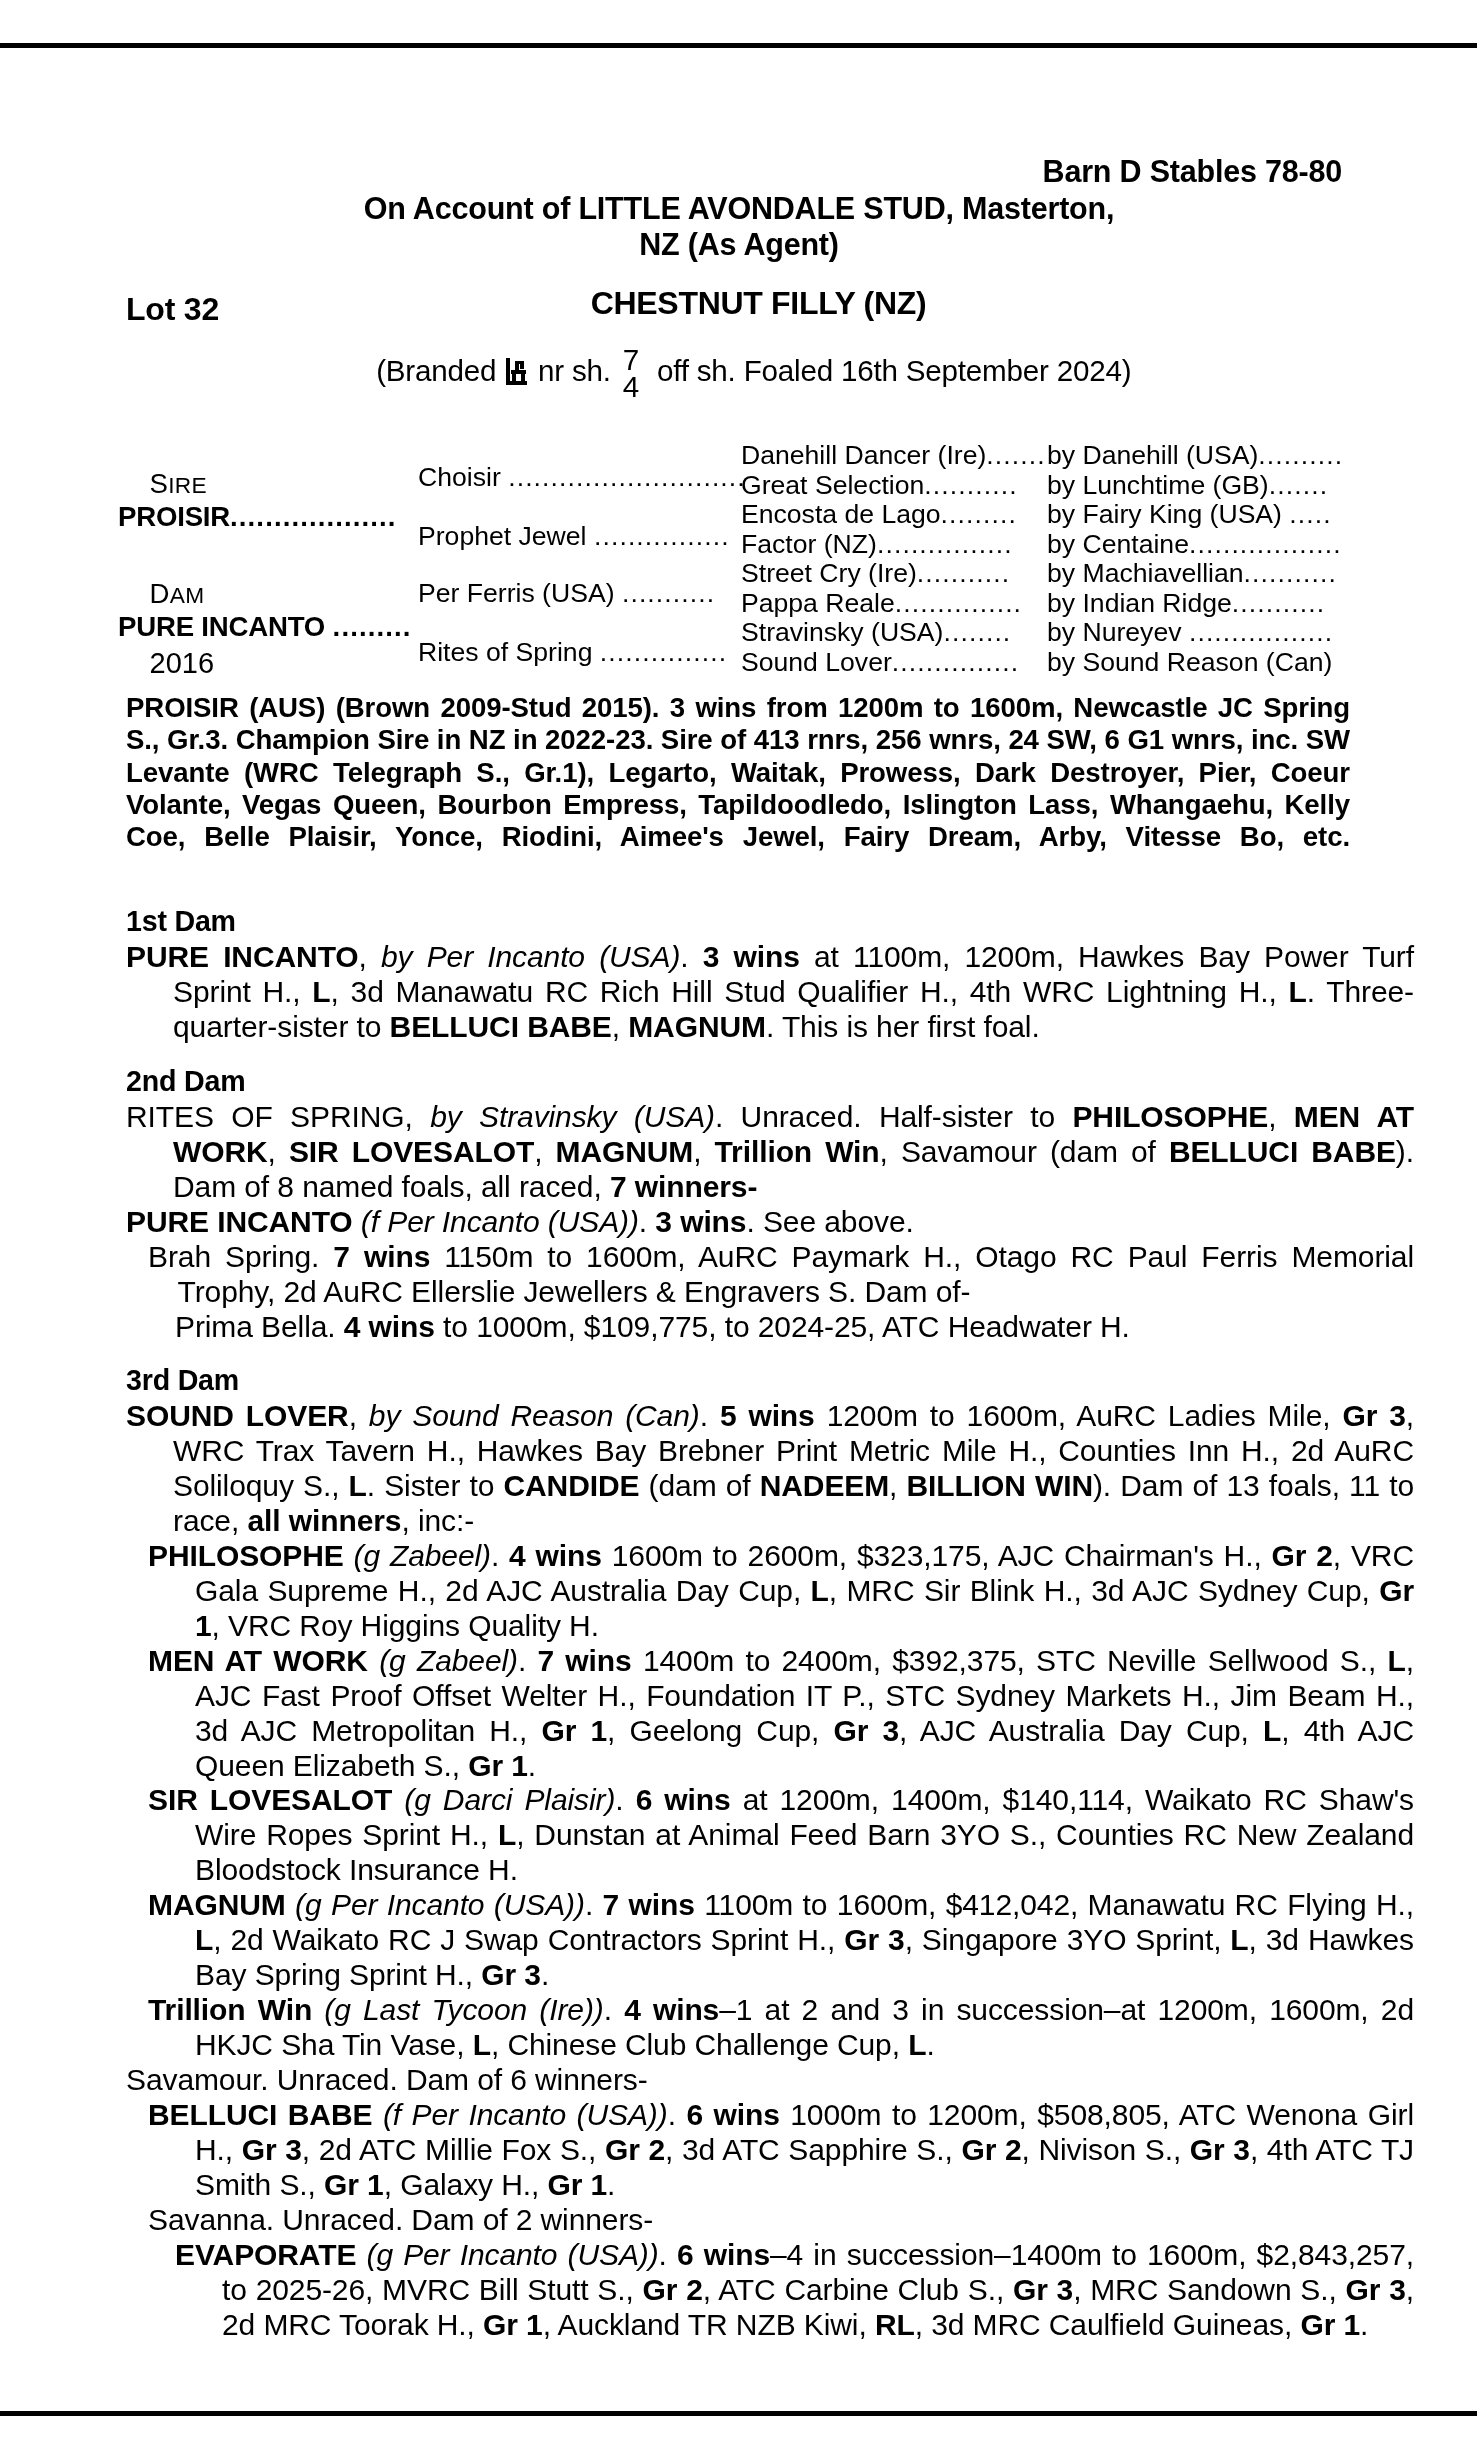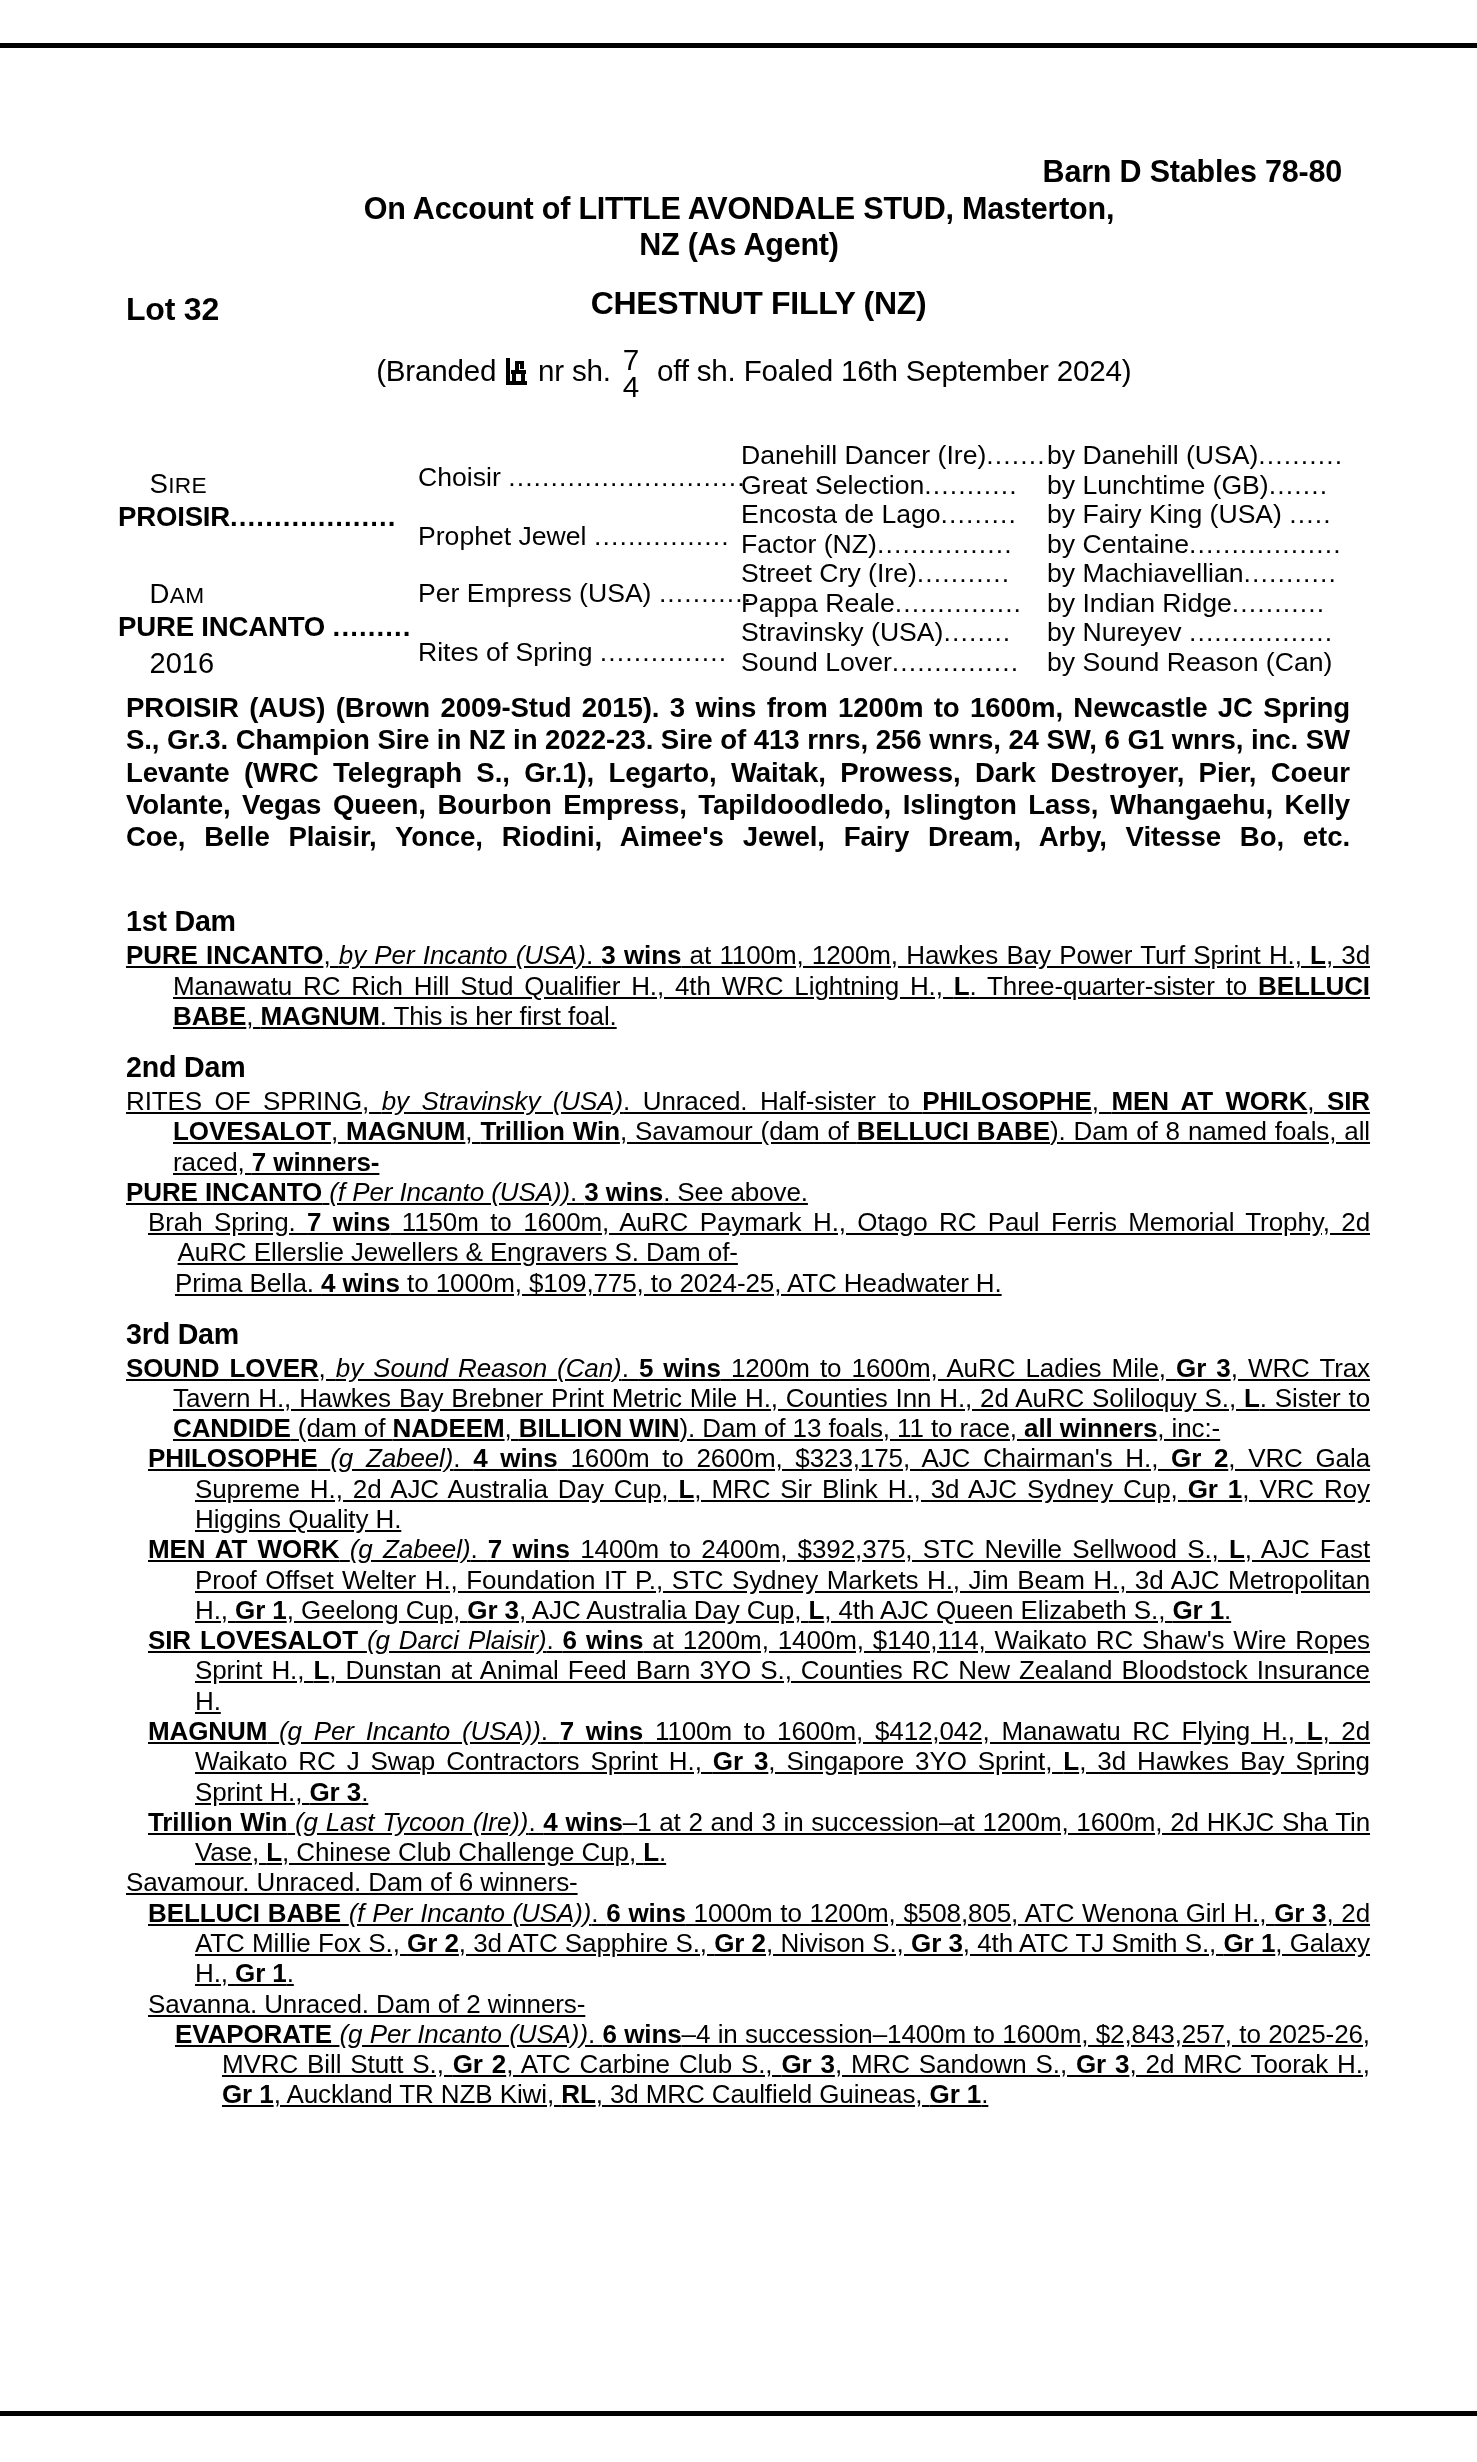--- a/index.html
+++ b/index.html
@@ -208,28 +208,27 @@
   .dam-section { margin-top: 19.7px; }
   .dam-head {
     font-weight: bold;
     font-size: 28.6px;
     margin-left: 126px;
     letter-spacing: -0.2px;
     margin-bottom: 2px;
   }
   .entry {
     margin-left: 126px;
-    margin-right: 108px;
-    font-size: 26px;
+    margin-right: 64px;
+    font-size: 30px;
     line-height: 1.165;
     text-align: justify;
     letter-spacing: -0.1px;
     text-indent: -47px;
     padding-left: 47px;
-    text-decoration: underline;
   }
   .entry.hang-sm {
     text-indent: -29.6px;
     padding-left: 29.6px;
   }
   .entry.lvl1 { margin-left: 148px; }
   .entry.lvl2 { margin-left: 175px; }
   .entry.noindent { text-indent: 0; padding-left: 0; }
   .entry b { font-weight: bold; }
   .entry i { font-style: italic; }
@@ -277,21 +276,21 @@
         <div class="lbl-sire"><span class="cap">S</span><span>IRE</span></div>
         <div class="sire-name"><span>PROISIR</span><span class="dots">...................</span></div>
         <div class="lbl-dam"><span class="cap">D</span><span>AM</span></div>
         <div class="dam-name"><span>PURE INCANTO</span> <span class="dots">.........</span></div>
         <div class="dam-year">2016</div>
       </div>
 
       <div class="ped-col2">
         <div class="ped-gp g2-a"><span>Choisir</span> <span class="dots">............................</span></div>
         <div class="ped-gp g2-b"><span>Prophet Jewel</span> <span class="dots">................</span></div>
-        <div class="ped-gp g2-c"><span>Per Empress (USA)</span> <span class="dots">...........</span></div>
+        <div class="ped-gp g2-c"><span>Per Ferris (USA)</span> <span class="dots">...........</span></div>
         <div class="ped-gp g2-d"><span>Rites of Spring</span> <span class="dots">...............</span></div>
       </div>
 
       <div class="ped-col3">
         <div class="ped-gp g3-1"><span>Danehill Dancer (Ire)</span><span class="dots">.......</span></div>
         <div class="ped-gp g3-2"><span>Great Selection</span><span class="dots">...........</span></div>
         <div class="ped-gp g3-3"><span>Encosta de Lago</span><span class="dots">.........</span></div>
         <div class="ped-gp g3-4"><span>Factor (NZ)</span><span class="dots">................</span></div>
         <div class="ped-gp g3-5"><span>Street Cry (Ire)</span><span class="dots">...........</span></div>
         <div class="ped-gp g3-6"><span>Pappa Reale</span><span class="dots">...............</span></div>

